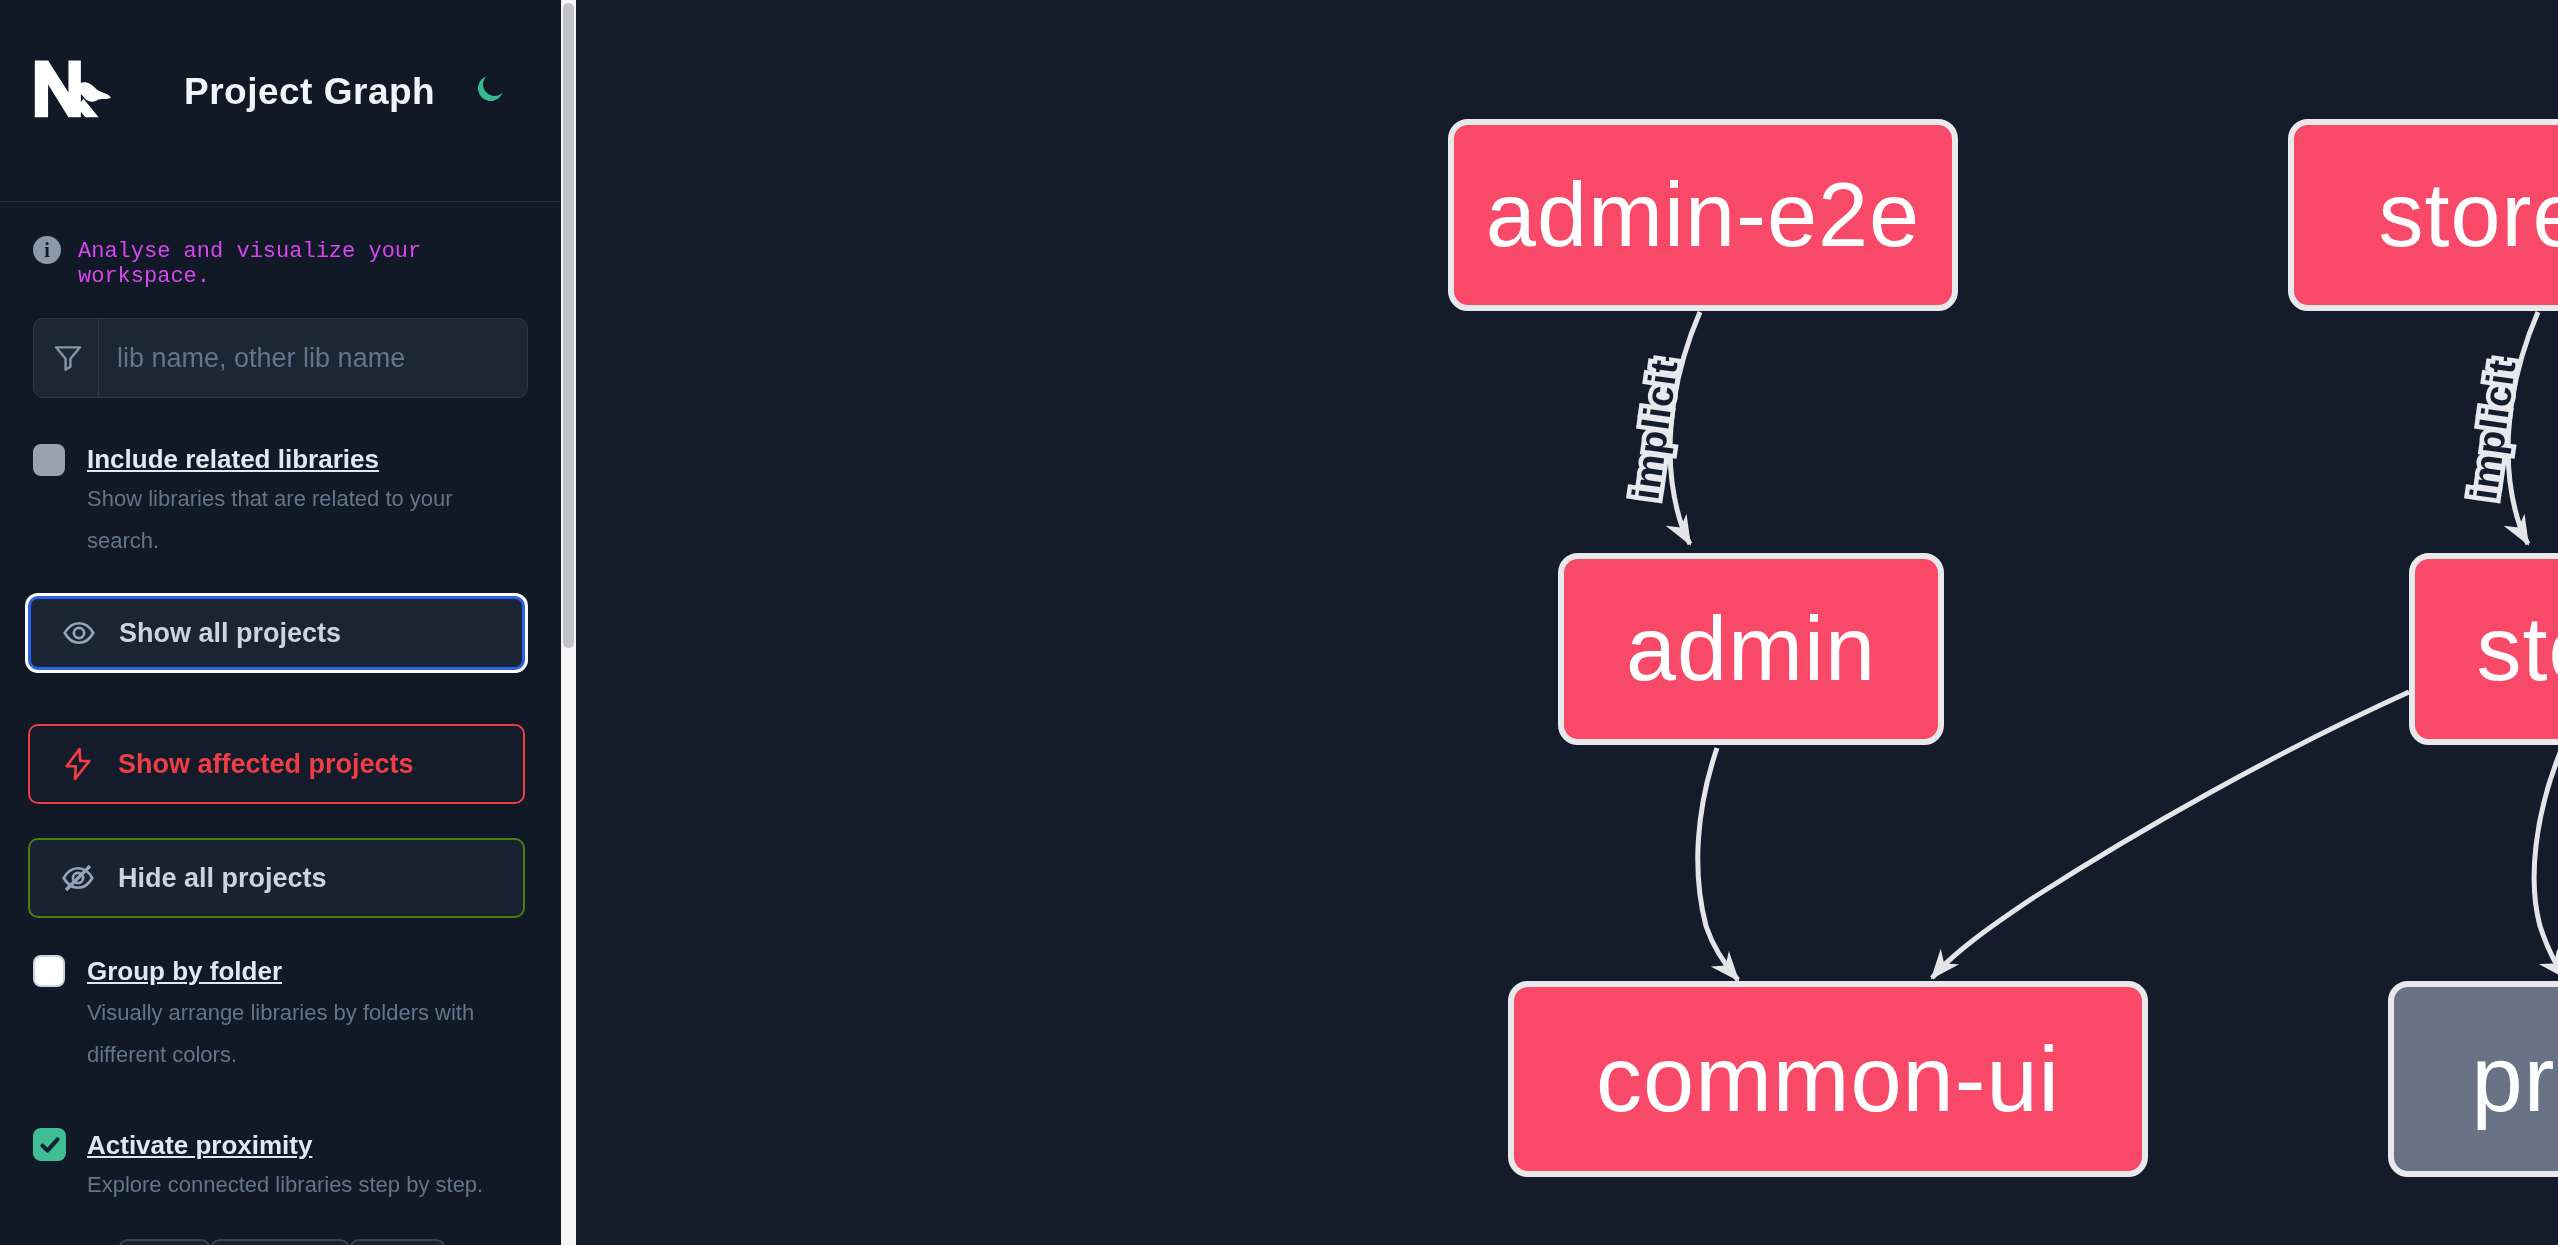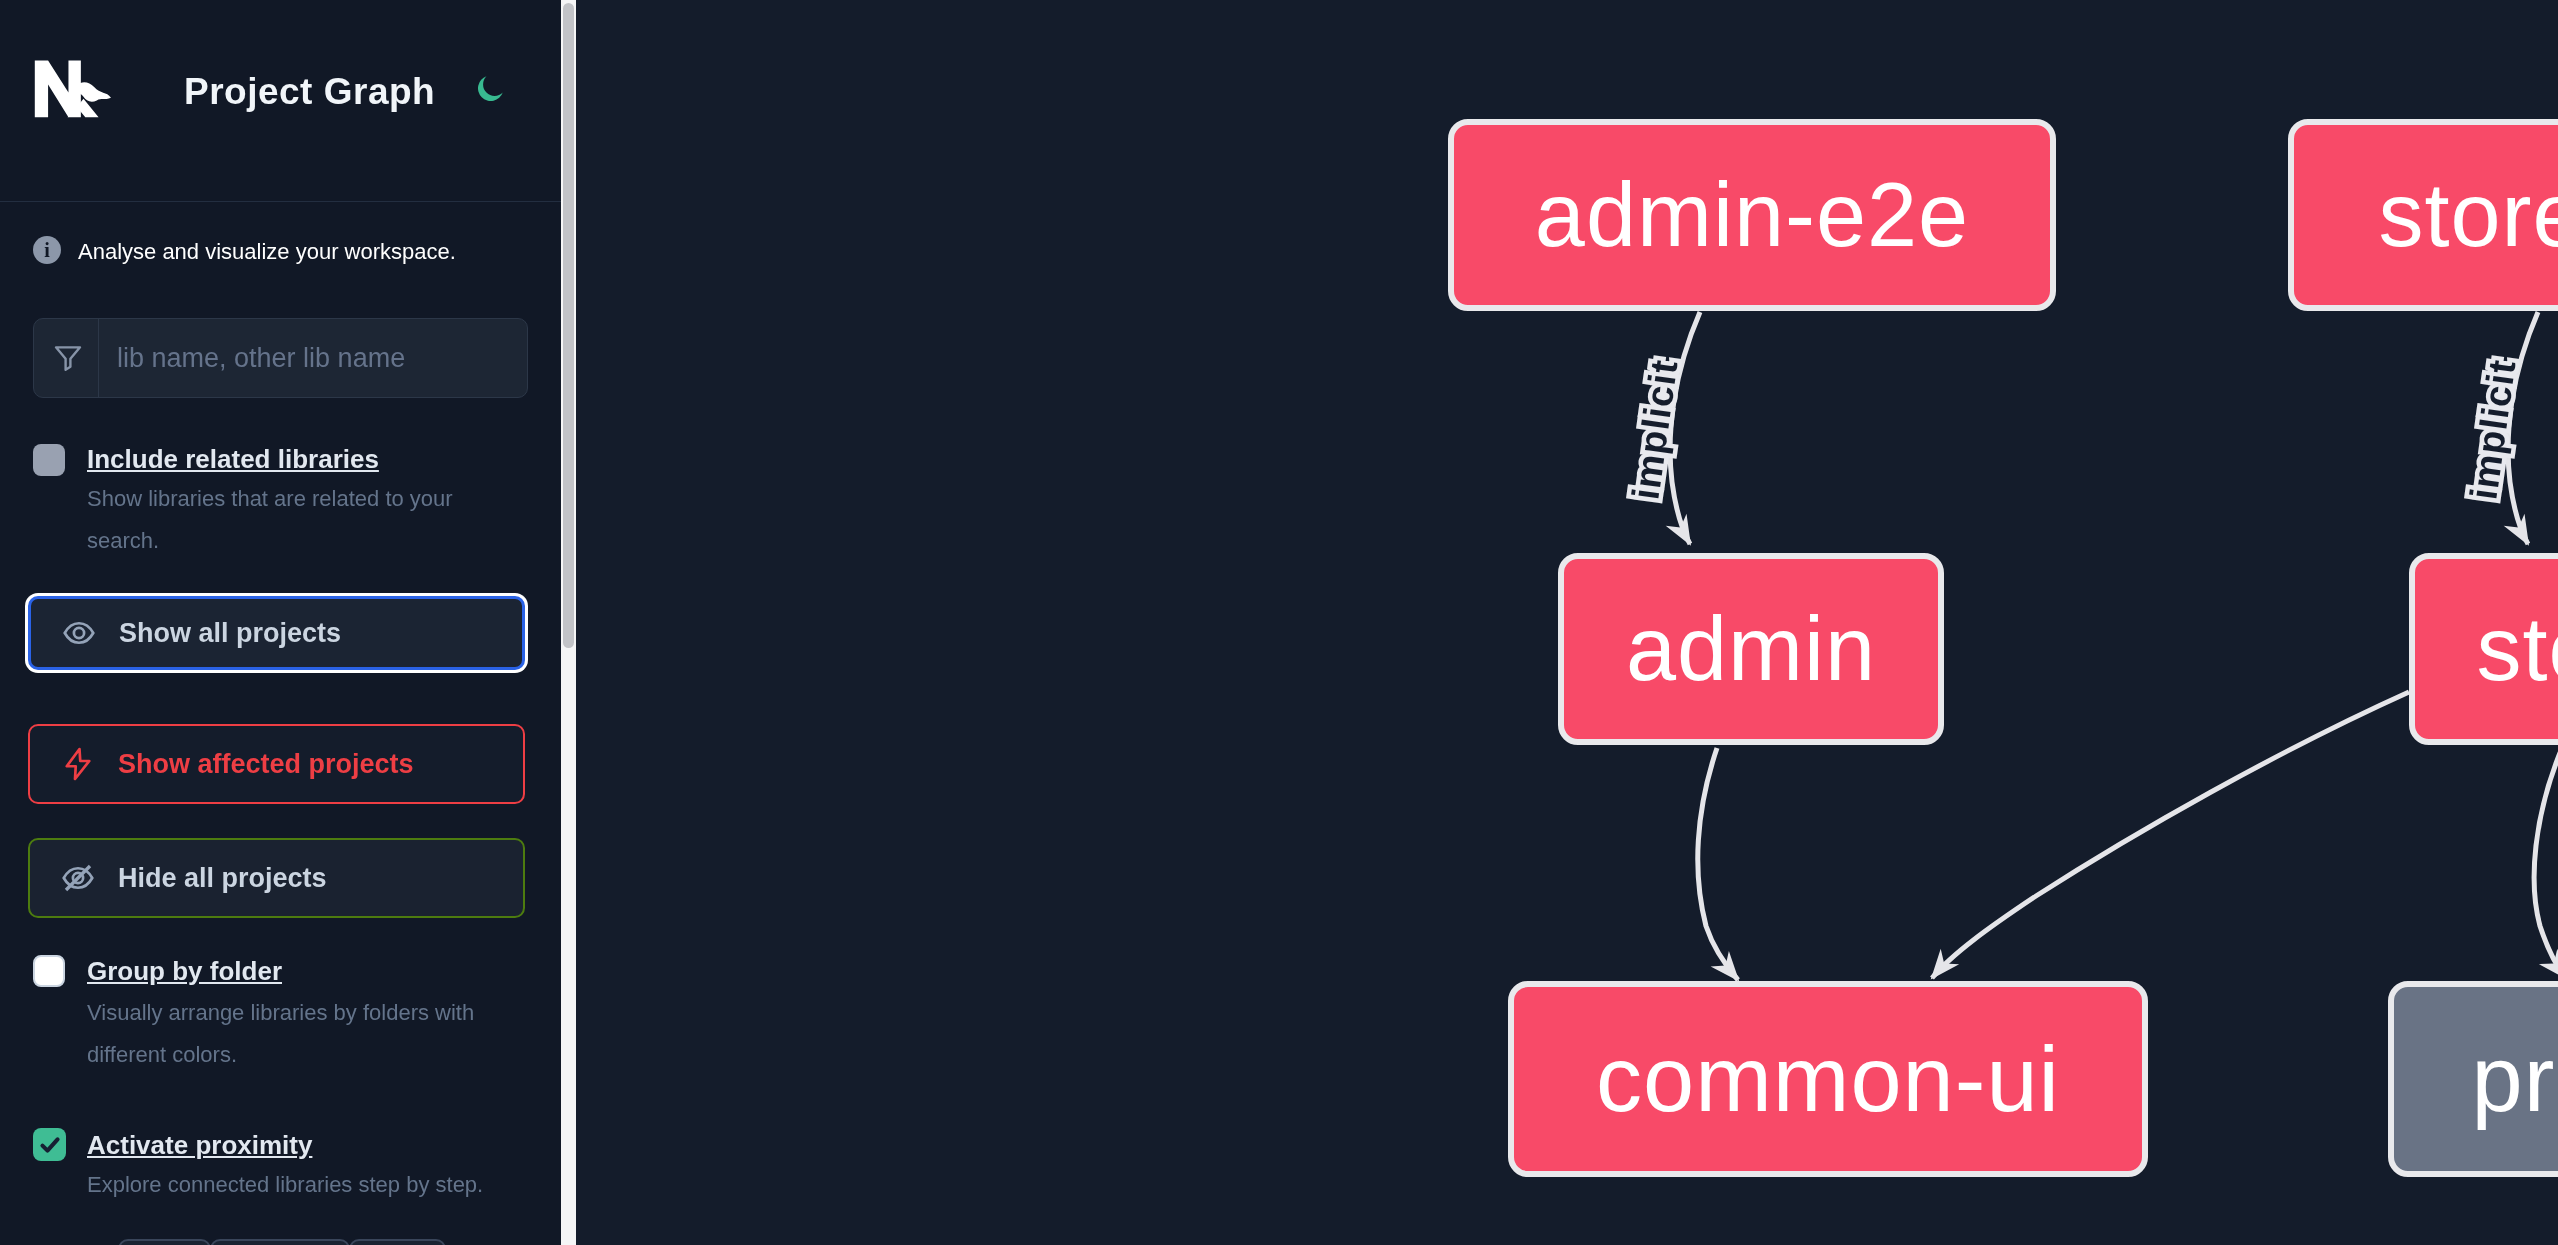--- a/index.html
+++ b/index.html
@@ -8,21 +8,21 @@
   
   .sidebar{position:absolute;left:0;top:0;width:561px;height:1245px;background:#111826;z-index:10;}
   .scrollbar-track{position:absolute;left:561px;top:0;width:15px;height:1245px;background:#f5f5f6;z-index:11;}
   .scrollbar-thumb{position:absolute;left:2px;top:3px;width:11px;height:645px;background:#c2c3c7;border-radius:6px;}
   .logo{position:absolute;left:27px;top:57px;width:90px;height:62px;}
   .app-title{position:absolute;left:184px;top:71px;font-size:37px;font-weight:bold;color:#f1f5f9;letter-spacing:.5px;}
   .moon{position:absolute;left:473px;top:72px;width:34px;height:34px;}
   .hdr-divider{position:absolute;left:0;top:201px;width:561px;height:1px;background:#232e40;}
   .info-ic{position:absolute;left:33px;top:236px;width:28px;height:28px;border-radius:50%;background:#8c97a9;
     color:#111826;font-size:20px;font-weight:bold;text-align:center;line-height:28px;font-family:"Liberation Serif",serif;}
-  .info-text{position:absolute;left:78px;top:239px;font-size:22px;color:#ffffff;}
+  .info-text{position:absolute;left:78px;top:239px;font-size:22px;color:#d946ef;font-family:Liberation Mono, monospace;}
   .search-box{position:absolute;left:33px;top:318px;width:495px;height:80px;background:#1d2634;
     border:1px solid #2c3748;border-radius:10px;box-sizing:border-box;}
   .search-box .funnel{position:absolute;left:18px;top:23px;width:32px;height:32px;}
   .search-box .vdiv{position:absolute;left:64px;top:0;width:1px;height:100%;background:#2c3748;}
   .search-box input{position:absolute;left:65px;top:0;width:420px;height:100%;background:transparent;border:0;outline:0;
     padding:0 0 0 18px;font-size:27px;color:#cbd5e1;font-family:"Liberation Sans",sans-serif;}
   .search-box input::placeholder{color:#65738b;opacity:1;}
   .chk{position:absolute;border-radius:8px;box-sizing:border-box;}
   .chk.gray{left:33px;top:444px;width:32px;height:32px;background:#99a1b1;}
   .chk.white{left:33px;top:955px;width:32px;height:32px;background:#ffffff;border:2px solid #cbd5e1;}
@@ -71,21 +71,21 @@
 
   <div class="edge-label" style="left:973px;top:405px;">
     <span class="outline">implicit</span>
     <span class="core">implicit</span>
   </div>
   <div class="edge-label" style="left:1811px;top:405px;">
     <span class="outline">implicit</span>
     <span class="core">implicit</span>
   </div>
 
-  <div class="node pink" style="left:872px;top:119px;width:608px;height:192px;align-items:center;">
+  <div class="node pink" style="left:872px;top:119px;width:510px;height:192px;align-items:center;">
     <span class="nlabel">admin-e2e</span>
   </div>
   <div class="node pink" style="left:1712px;top:119px;width:570px;height:192px;">
     <span class="nlabel">store-e2e</span>
   </div>
   <div class="node pink" style="left:982px;top:553px;width:386px;height:192px;">
     <span class="nlabel">admin</span>
   </div>
   <div class="node pink" style="left:1833px;top:553px;width:340px;height:192px;">
     <span class="nlabel">store</span>

